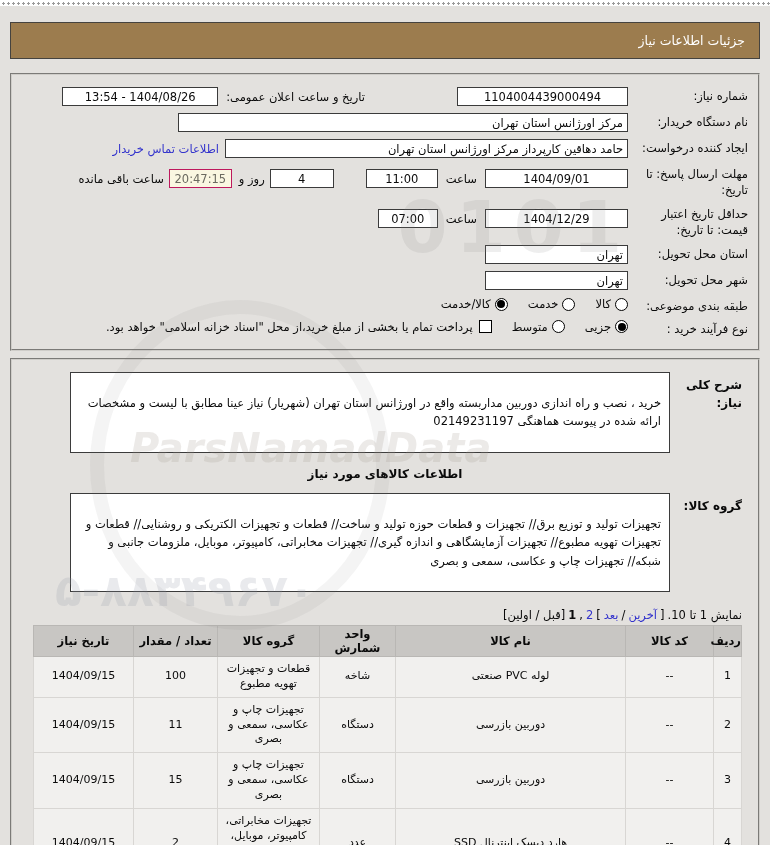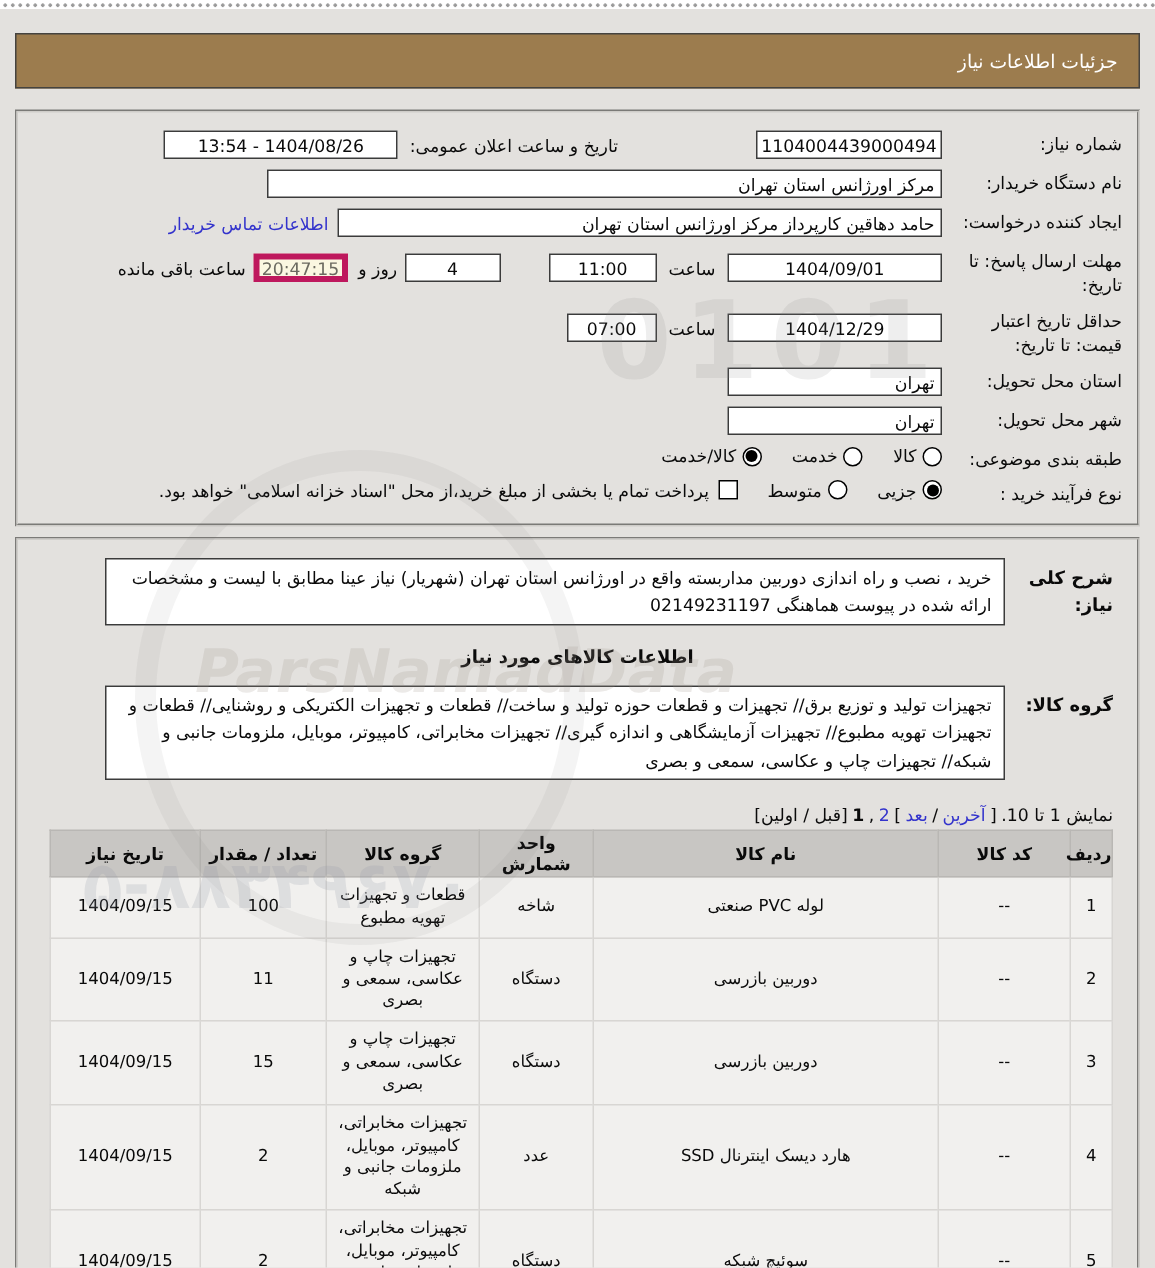--- a/index.html
+++ b/index.html
@@ -19,34 +19,34 @@
     padding:12px 10px 10px; position:relative; }
   .group-box.second { margin-top:7px; padding:12px 16px 20px; min-height:500px; }
   .frm-row { display:flex; align-items:flex-start; margin-bottom:7px; }
   .frm-label { width:120px; flex:0 0 120px; padding-top:2px; line-height:1.35; }
   .fields { display:flex; align-items:center; flex:1; }
   .inp { height:19px; border:1px solid #3b3b3b; background:#fff;
     display:flex; align-items:center; font-size:11.5px; padding:0 4px; }
   .inp.center { justify-content:center; }
   .inp.start { justify-content:flex-start; }
   .ltr { direction:ltr; unicode-bidi:embed; }
-  .remaining { background:#faf7e1; border:4px solid #be185d; color:#6b6a60; }
+  .remaining { background:#faf7e1; border:1px solid #be185d; color:#6b6a60; }
   .link { color:#3333cc; cursor:pointer; }
   .radio { width:13px; height:13px; border:1px solid #000; border-radius:50%;
     background:#fff; display:inline-flex; align-items:center; justify-content:center;
     margin-left:4px; flex:0 0 13px; }
   .radio .dot { width:8px; height:8px; border-radius:50%; background:transparent; }
   .radio.sel .dot { background:#000; }
   .checkbox { width:13px; height:13px; border:1px solid #000; background:#fff;
     margin-left:6px; flex:0 0 13px; }
   .radio-item { display:flex; align-items:center; margin-left:20px; }
   .desc-row { display:flex; align-items:flex-start; }
   .desc-label { width:72px; flex:0 0 72px; font-weight:bold; font-size:12px; line-height:1.5; padding-top:4px; }
   .white-box { border:1px solid #3b3b3b; background:#fff; width:600px;
-    padding:3px 8px; line-height:1.6; text-align:right; font-size:11.5px; }
+    padding:21px 8px; line-height:1.6; text-align:right; font-size:11.5px; }
   .section-heading { font-weight:bold; font-size:12px; margin:14px 0 12px;text-align:center; }
   .pagination { display:flex; align-items:center; margin:16px 0 3px; font-size:11.5px; }
   .pagination span { margin-left:3px; }
   .page-current { font-weight:bold; }
   table.items { border-collapse:collapse; width:708px; font-size:11px; table-layout:fixed; }
   table.items th { background:#c8c6c3; border:1px solid #b9b7b4; font-weight:bold;
     height:31px; padding:0; font-size:11.5px; }
   table.items td { background:#f1f0ee; border:1px solid #d8d6d3; text-align:center;
     padding:5px 3px; line-height:1.35; vertical-align:middle; }
   col.c-row{width:28px} col.c-code{width:88px} col.c-name{width:230px}
@@ -65,21 +65,21 @@
 
 <div class="dotted-strip"></div>
 
 <div class="title-bar">جزئیات اطلاعات نیاز</div>
 
 <div class="group-box">
 
   <div class="frm-row">
     <div class="frm-label">شماره نیاز:</div>
     <div class="fields">
-      <div class="inp center ltr" style="width:124px">1104004439000494</div>
+      <div class="inp center ltr" style="width:171px">1104004439000494</div>
       <div style="margin-right:92px">تاریخ و ساعت اعلان عمومی:</div>
       <div class="inp center ltr" style="width:156px;margin-right:8px">13:54 - 1404/08/26</div>
     </div>
   </div>
 
   <div class="frm-row">
     <div class="frm-label">نام دستگاه خریدار:</div>
     <div class="fields">
       <div class="inp start" style="width:450px">مرکز اورژانس استان تهران</div>
     </div>

